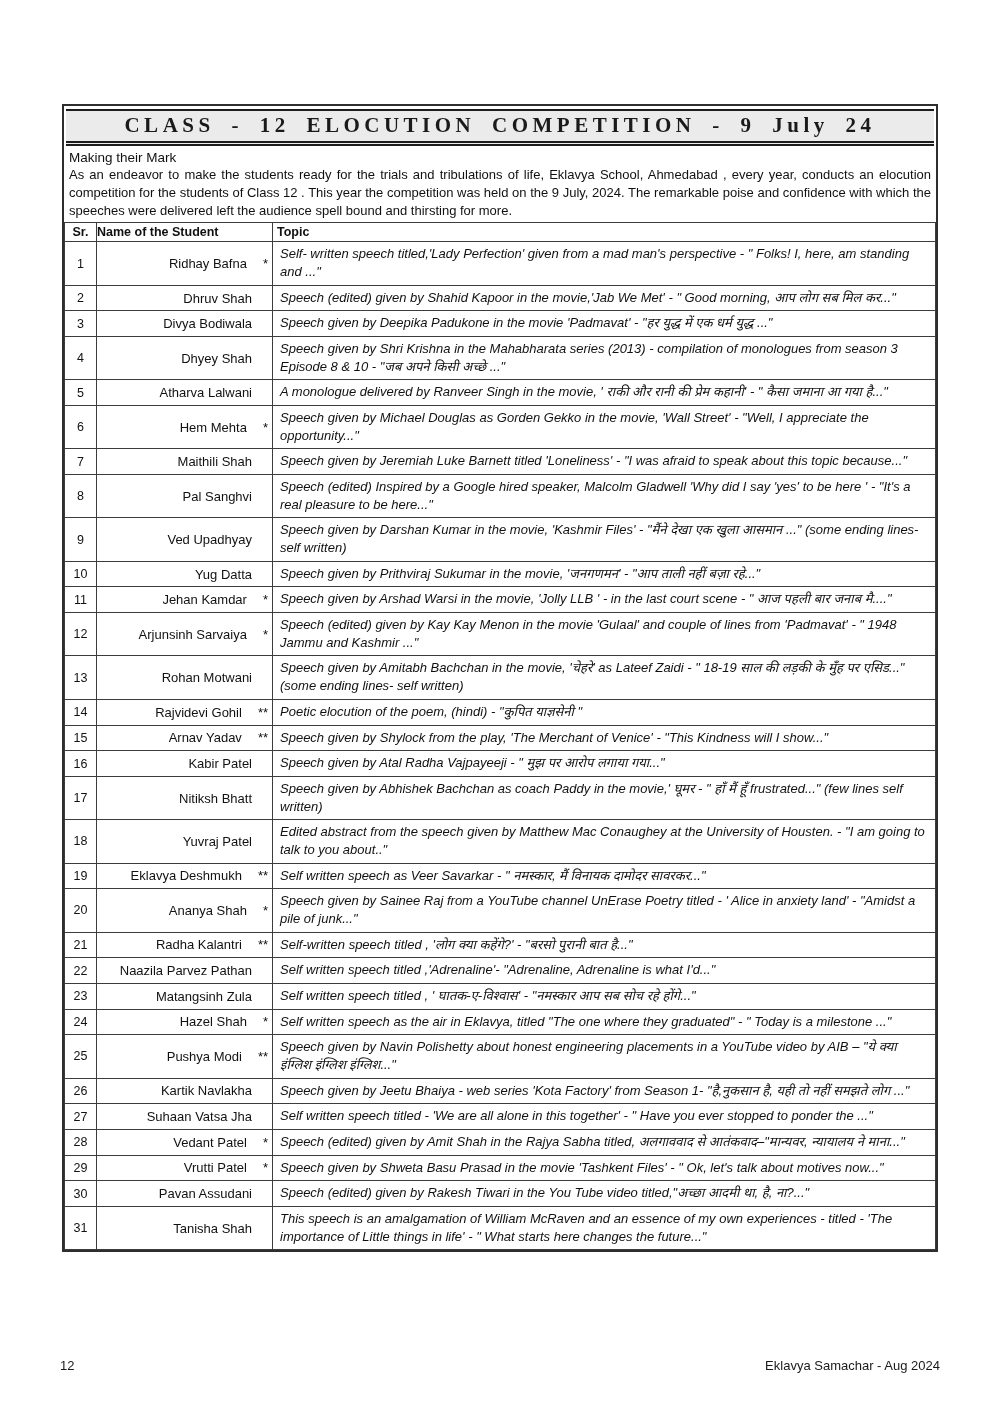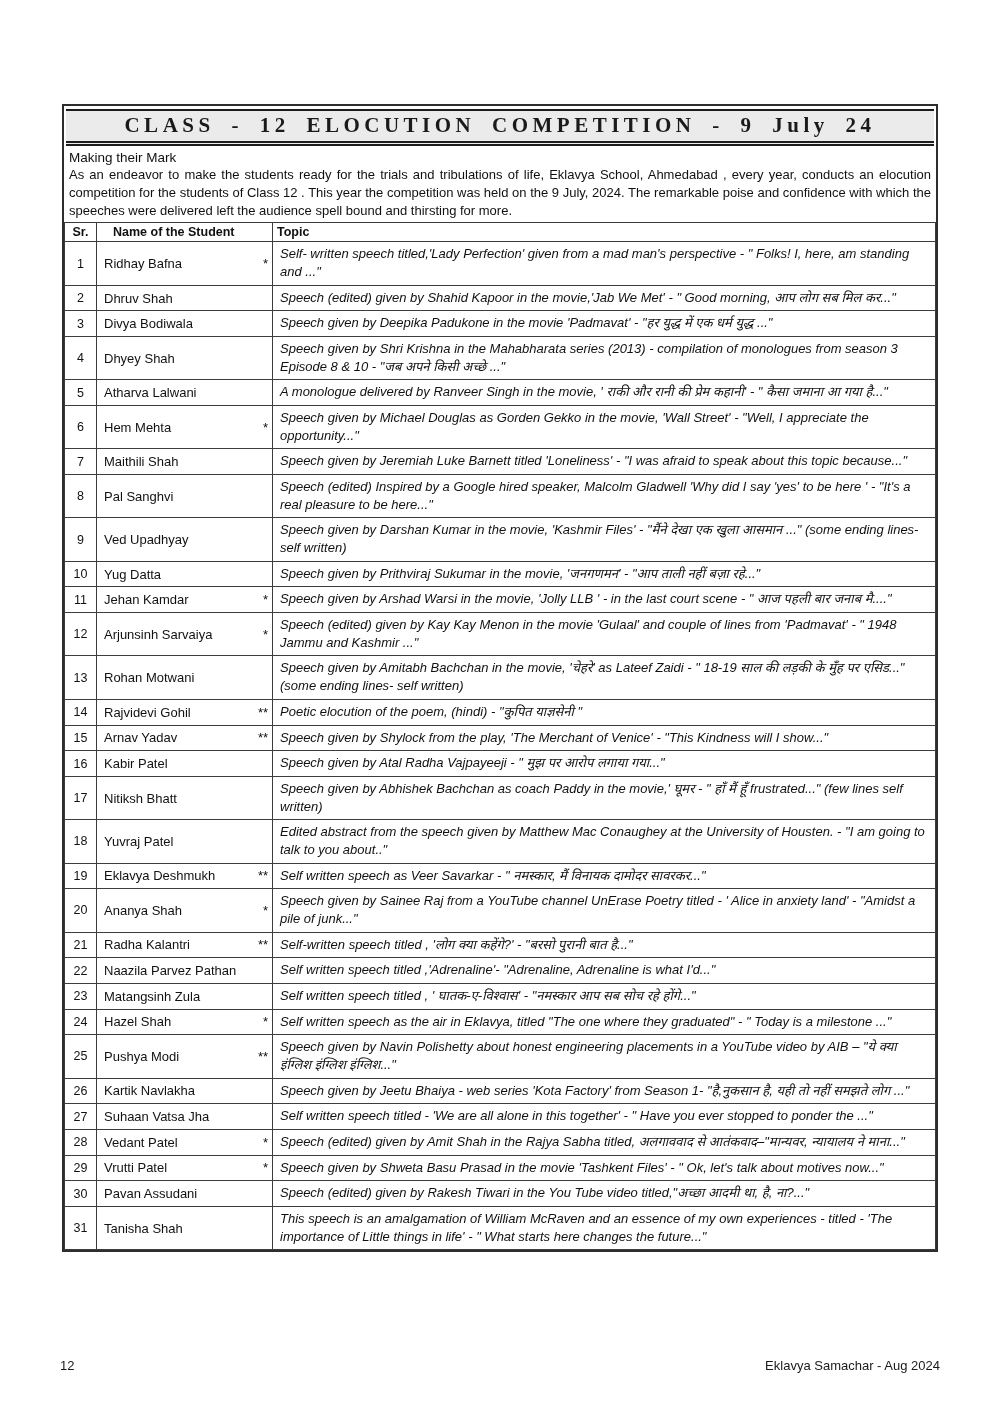--- a/index.html
+++ b/index.html
@@ -62,32 +62,32 @@
     border: 1px solid #3c3c3c;
     vertical-align: middle;
   }
   table.students thead th {
     font-weight: bold;
     font-size: 12.5px;
     padding: 2px 4px;
     text-align: left;
   }
   table.students thead th.h-sr { text-align: center; }
-  table.students thead th.h-name { text-align: left; padding-left: 16px; }
+  table.students thead th.h-name { text-align: left; padding-left: 0; }
   td.sr {
     text-align: center;
     font-size: 12.5px;
     padding: 3px 2px;
   }
   td.name { padding: 3px 4px 3px 7px; }
   .name-wrap {
     display: flex;
-    justify-content: space-between;
+    justify-content: flex-end;
     align-items: center;
-    gap: 7px;
+    gap: 16px;
   }
   .name-text { font-size: 13px; }
   .stars { font-size: 13px; white-space: nowrap; }
   td.topic {
     padding: 3px 7px 4px 7px;
     line-height: 1.36;
     font-style: italic;
   }
   .footer {
     position: absolute;

